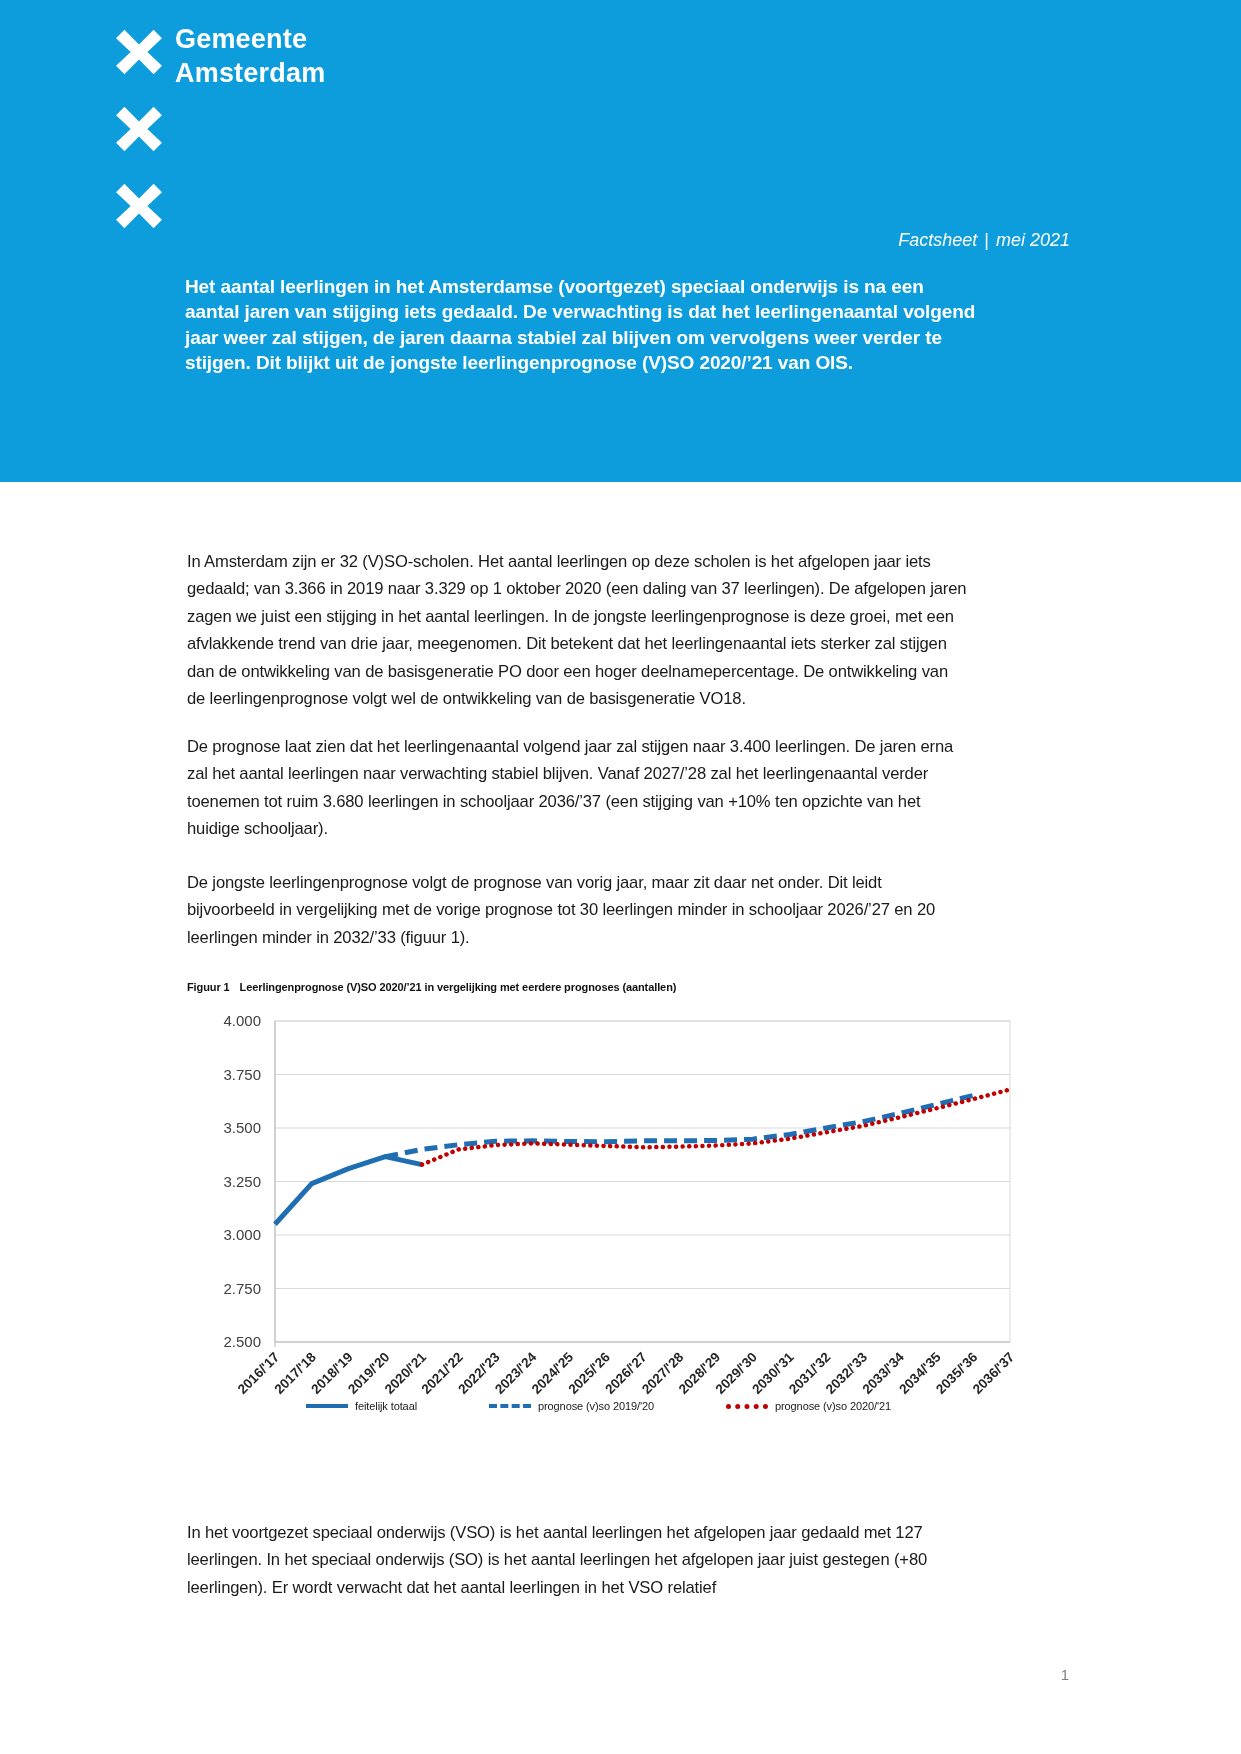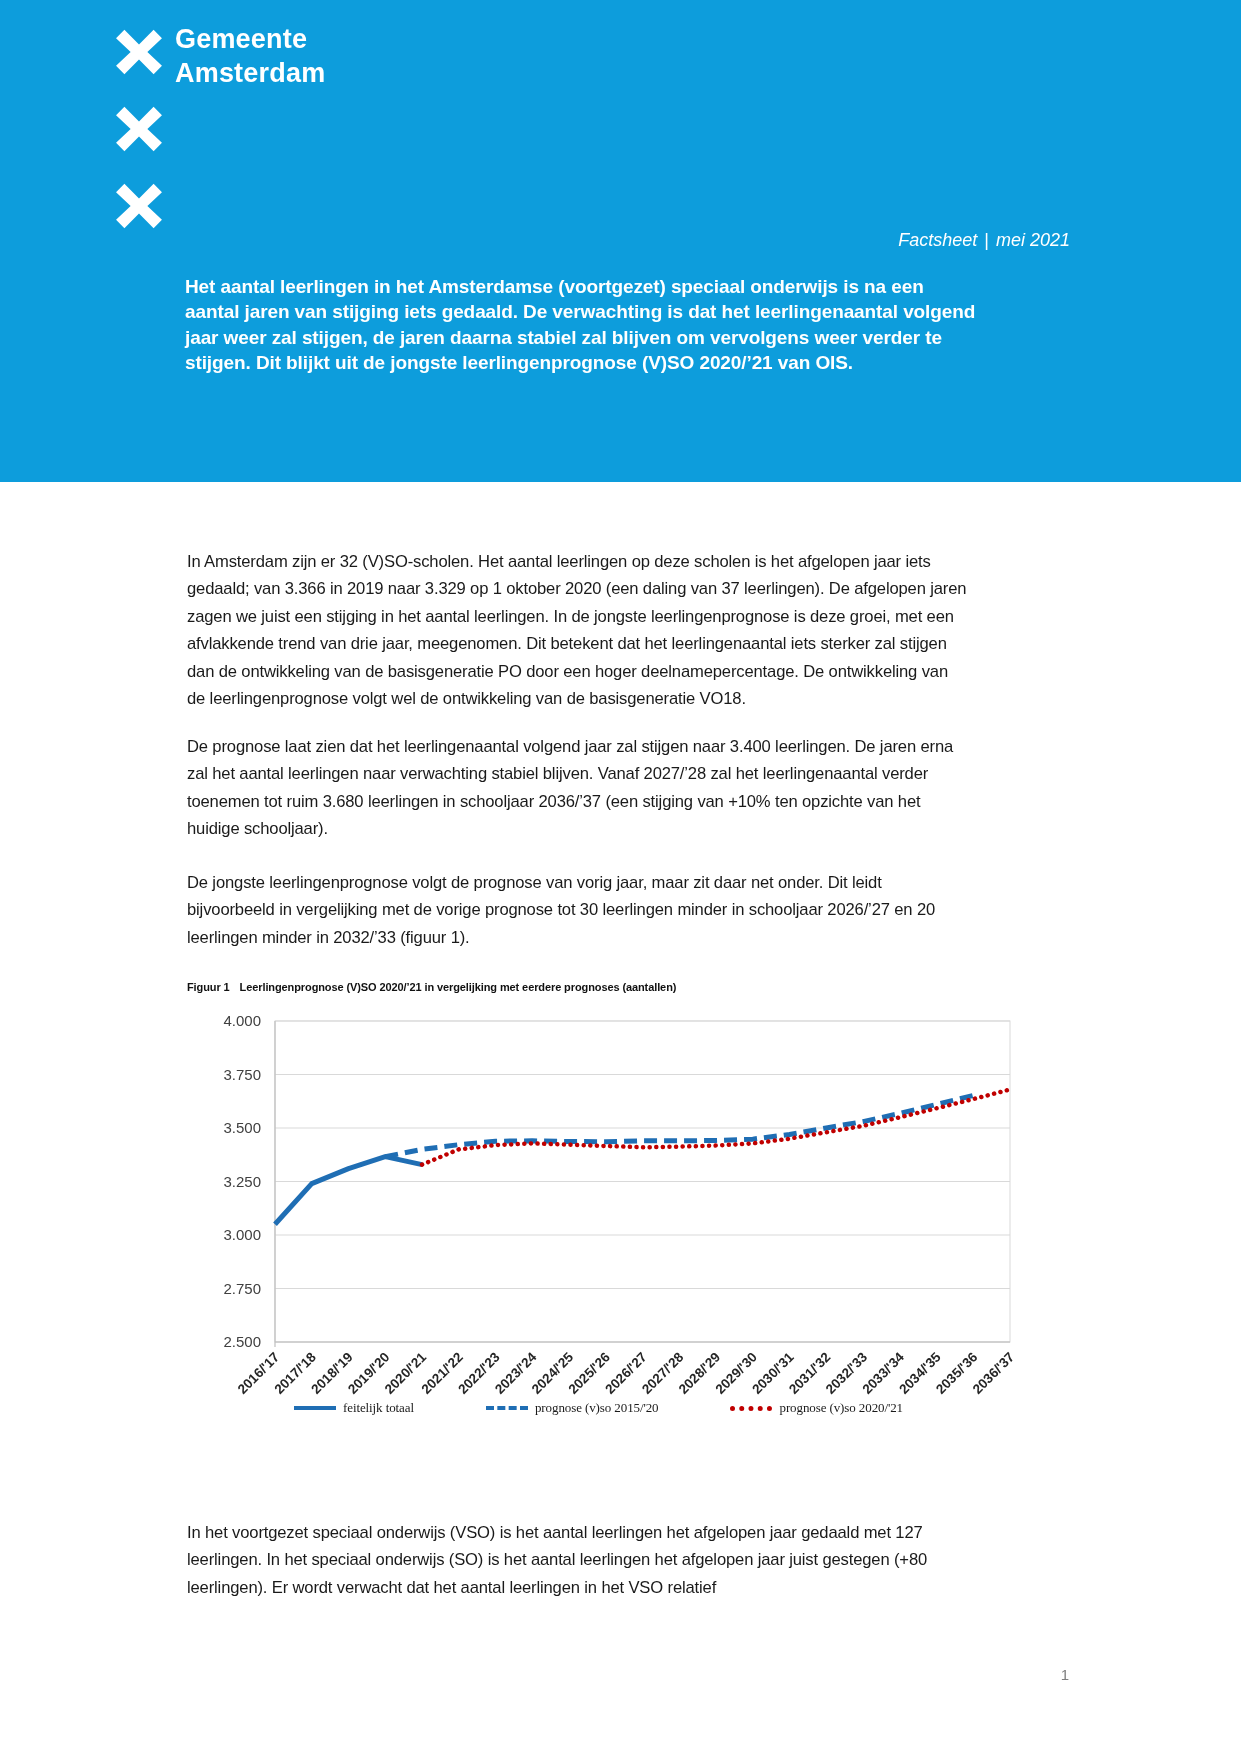--- a/index.html
+++ b/index.html
@@ -53,21 +53,21 @@
     position:absolute;left:187px;top:976px;width:820px;
     color:#111111;font-weight:bold;font-size:11px;line-height:22px;
     letter-spacing:-0.1px;
   }
   .fig-caption .fig-label{margin-right:10px;}
   .chart-wrap{position:absolute;left:180px;top:998px;width:870px;height:410px;}
   
   .legend{
     position:absolute;left:187px;top:1400px;width:823px;
     display:flex;justify-content:center;align-items:center;gap:72px;
-    color:#1A1A1A;font-size:13px;letter-spacing:-0.1px;font-family:Liberation Serif, serif;
+    color:#1A1A1A;font-size:11px;letter-spacing:-0.1px;
   }
   .legend-item{display:flex;align-items:center;gap:7px;white-space:nowrap;}
   .swatch{width:42px;height:0;border-top:4px solid #1F6EB4;}
   .swatch.dashed{border-top-style:dashed;}
   .swatch.dotted{border-top-style:dotted;border-top-width:5px;}
   
   .page-number{
     position:absolute;left:1050px;top:1666px;width:30px;
     color:#7F7F7F;font-size:15px;text-align:center;
   }
@@ -158,21 +158,21 @@
       </svg>
   </div>
 
   <div class="legend">
     <div class="legend-item">
       <span class="swatch" style="border-top-color: rgb(31, 110, 180);"></span>
       <span>feitelijk totaal</span>
     </div>
     <div class="legend-item">
       <span class="swatch dashed" style="border-top-color: rgb(31, 110, 180);"></span>
-      <span>prognose (v)so 2015/'20</span>
+      <span>prognose (v)so 2019/'20</span>
     </div>
     <div class="legend-item">
       <span class="swatch dotted" style="border-top-color: rgb(192, 0, 0);"></span>
       <span>prognose (v)so 2020/'21</span>
     </div>
   </div>
 
   <div class="para p-bottom">In het voortgezet speciaal onderwijs (VSO) is het aantal leerlingen het afgelopen jaar gedaald met 127 leerlingen.  In het speciaal onderwijs (SO) is het aantal leerlingen het afgelopen jaar juist gestegen (+80 leerlingen). Er wordt verwacht dat het aantal leerlingen in het VSO relatief</div>
   <div class="page-number">1</div>
 

